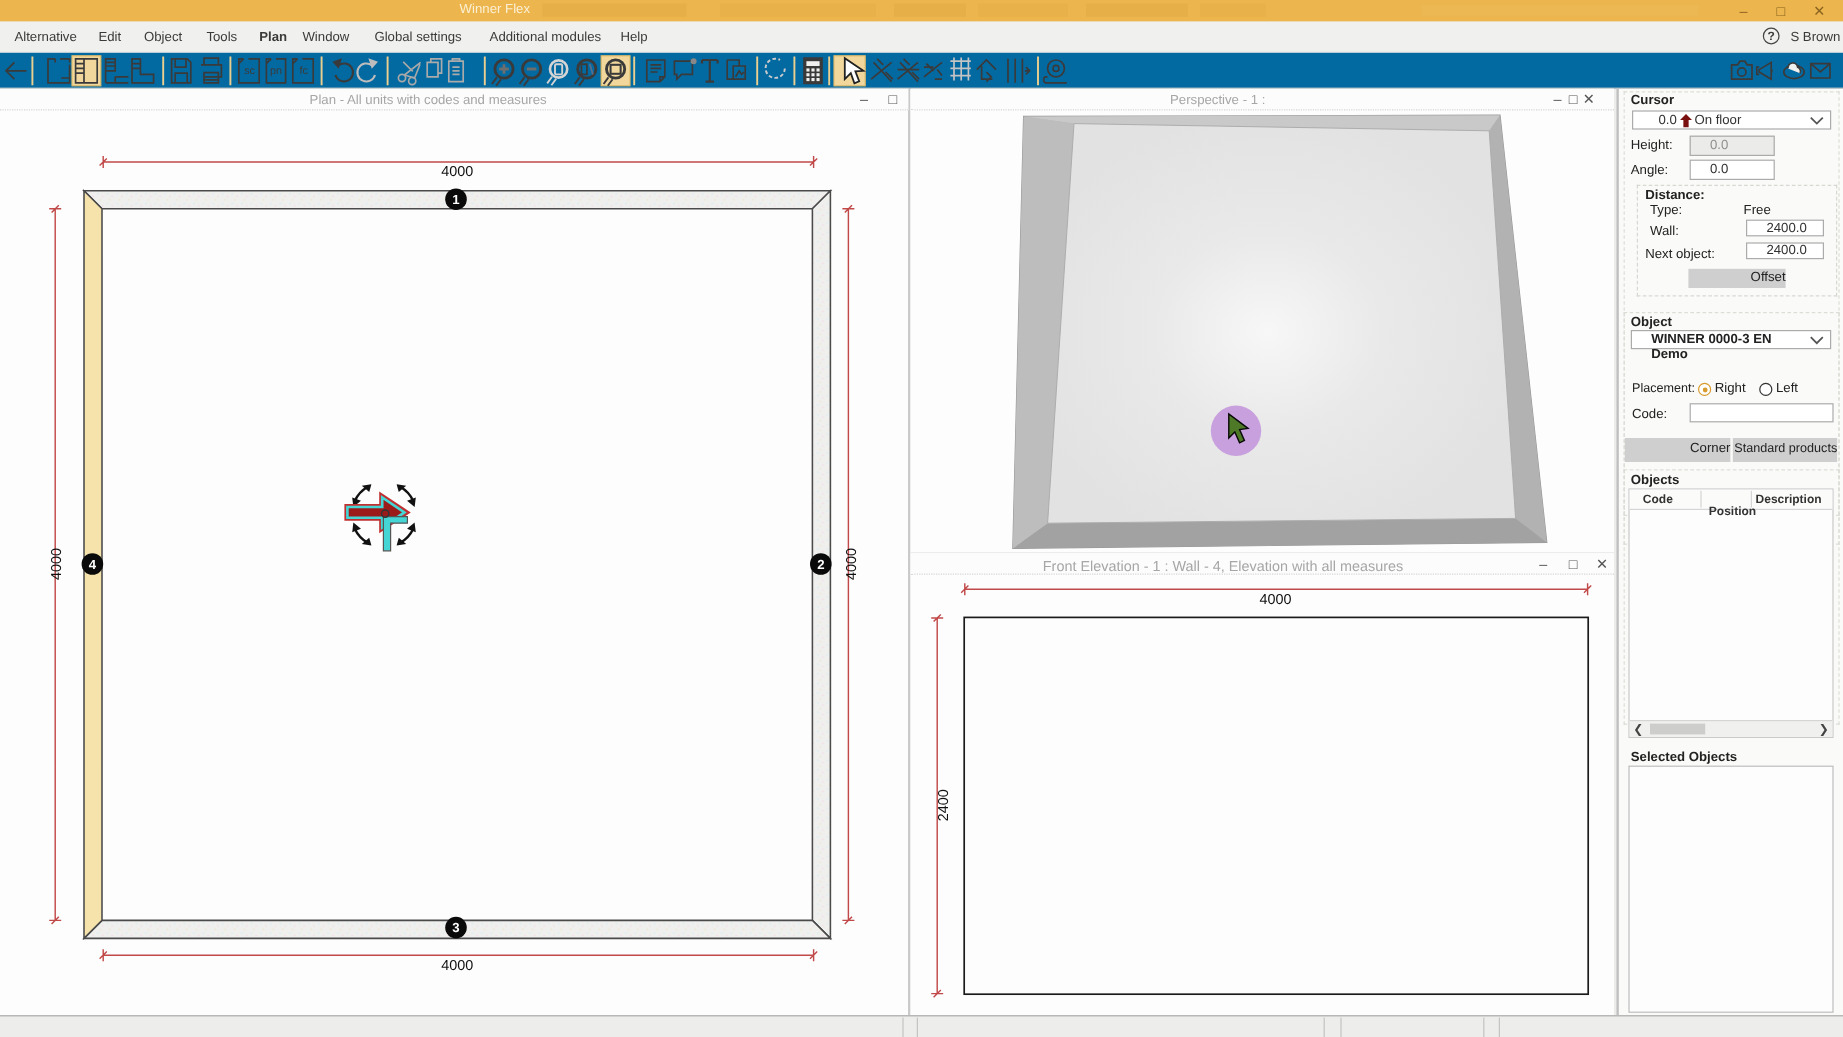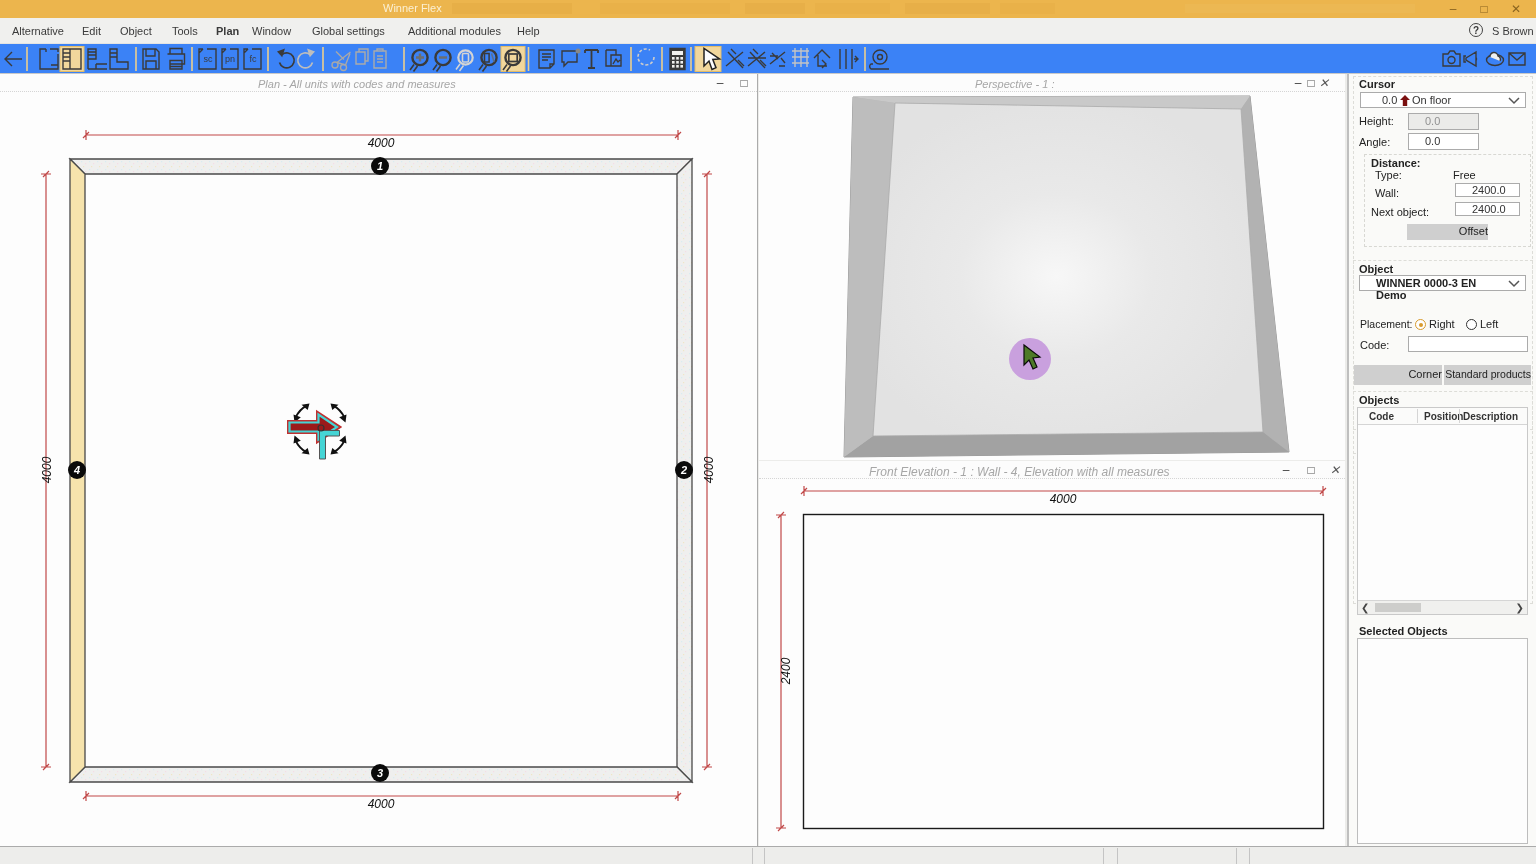--- a/index.html
+++ b/index.html
@@ -7,23 +7,23 @@
 #app { position:absolute; left:0; top:0; width:1536px; height:864px; }
 .abs { position:absolute; }
 
 #titlebar { left:0; top:0; width:1536px; height:18px; background:#ECB54D; }
 #titlebar .t { position:absolute; left:383px; top:2px; font-size:11px; color:#FBF0D4; }
 .wbtn { position:absolute; top:3px; width:12px; height:12px; color:#8a6420; font-size:12px; line-height:12px; text-align:center; }
 
 #menubar { left:0; top:18px; width:1536px; height:26px; background:#F0F0EE; border-bottom:1px solid #E4E4E2; }
 .menu-item { position:absolute; top:7px; font-size:11px; color:#3A3A3A; white-space:nowrap; }
 
-#toolbar { left:0; top:44px; width:1536px; height:30px; background:#3b82f6; border-bottom:1px solid #C9C9C9; }
-
-.win { position:absolute; background:#FDFDFD;font-style:italic; }
+#toolbar { left:0; top:44px; width:1536px; height:30px; background:#0369a1; border-bottom:1px solid #C9C9C9; }
+
+.win { position:absolute; background:#FDFDFD; }
 .wtitle { position:absolute; left:0; top:0; right:0; height:18px; background:#FCFCFC; border-bottom:1px dotted #D5D5D5; }
 .wtitle .txt { position:absolute; top:4px; font-size:11px; color:#A6A6A6; white-space:nowrap; }
 .wctl { position:absolute; top:3px; width:12px; height:12px; color:#555; font-size:12px; line-height:12px; text-align:center; }
 
 #rpanel { left:1347px; top:74px; width:189px; height:772px; background:#FAFAF8; border-left:2px solid #BFBFBF; }
 #rpanel .lbl { position:absolute; font-size:11px; color:#222; }
 #rpanel .b { font-weight:bold; }
 #rpanel .inp { position:absolute; background:#fff; border:1px solid #ABABAB; font-size:11px; color:#333; padding:1px 16px; }
 #rpanel .btn { position:absolute; background:#CFCFCF; border:1px solid #B5B5B5; font-size:11px; color:#222; text-align:right; }
 
@@ -369,21 +369,21 @@
     <span class="lbl" style="left:131px;top:244px;">Left</span>
     <span class="lbl" style="left:11px;top:265px;">Code:</span>
     <div class="inp" style="left:59px;top:262px;width:120px;height:16px;"></div>
     <div class="btn" style="left:5px;top:291px;width:88px;height:20px;line-height:19px;border:none;">Corner</div>
     <div class="btn" style="left:95px;top:291px;width:87px;height:20px;line-height:19px;border:none;white-space:nowrap;font-size:10.5px;">Standard products</div>
     <div style="position:absolute;left:4px;top:317px;right:3px;height:213px;border:1px dashed #DDDDD8;"></div>
     <span class="lbl b" style="left:10px;top:320px;">Objects</span>
     <div style="position:absolute;left:8px;top:333px;width:171px;height:208px;border:1px solid #C9C9C9;background:#FDFDFD;">
       <div style="position:absolute;left:0;top:0;right:0;height:17px;background:#FBFBFA;border-bottom:1px solid #D5D5D5;font-size:10px;font-weight:bold;color:#333;">
         <span style="position:absolute;left:11px;top:3px;">Code</span>
-        <span style="position:absolute;left:66px;top:3px;">Position</span>
+        <span style="position:absolute;left:66px;top:13px;">Position</span>
           <span style="position:absolute;left:59px;top:1px;width:1px;height:14px;background:#D5D5D5;"></span>
         <span style="position:absolute;left:105px;top:3px;">Description</span>
           <span style="position:absolute;left:101px;top:1px;width:1px;height:14px;background:#D5D5D5;"></span>
       </div>
       <div style="position:absolute;left:0;bottom:0;right:0;height:14px;background:#F0F0EE;border-top:1px solid #D5D5D5;">
         <span style="position:absolute;left:3px;top:1px;font-size:10px;color:#444;">❮</span>
         <span style="position:absolute;right:3px;top:1px;font-size:10px;color:#444;">❯</span>
         <span style="position:absolute;left:17px;top:2px;width:46px;height:9px;background:#CDCDCB;"></span>
       </div>
     </div>

